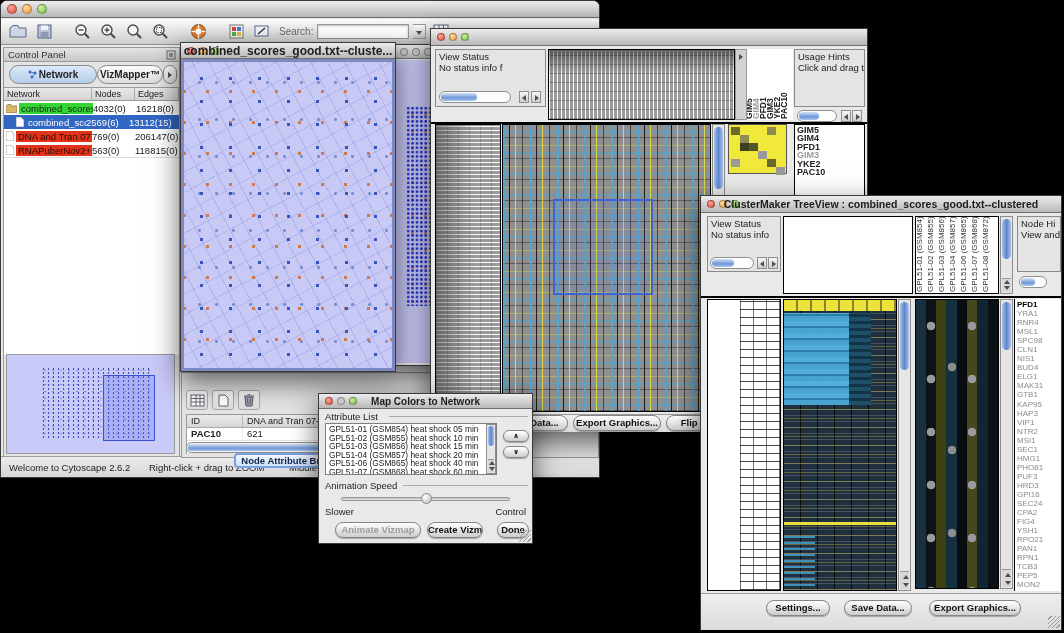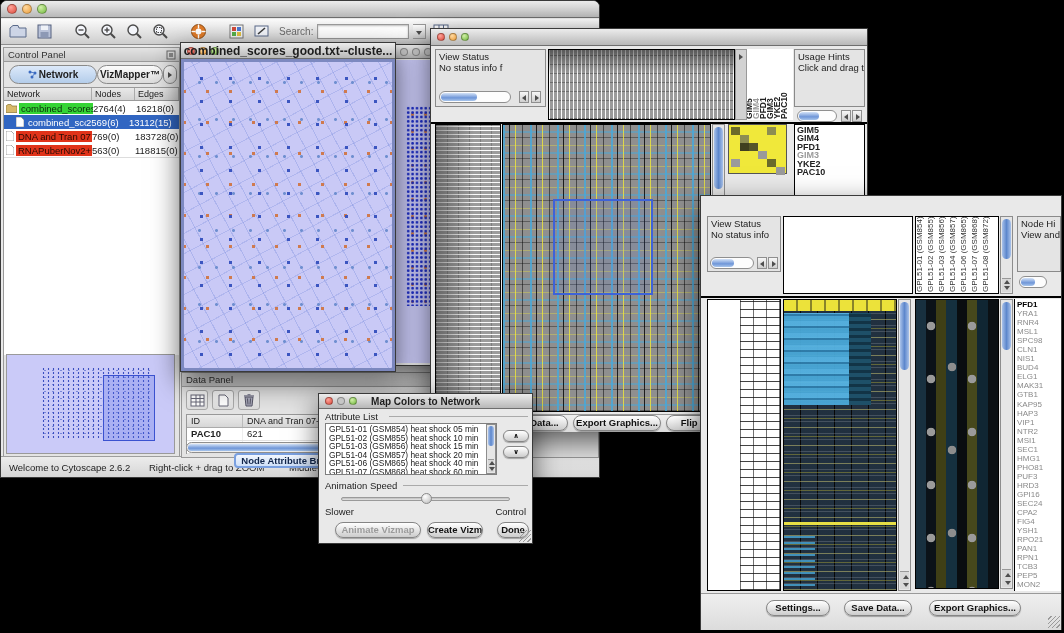--- a/index.html
+++ b/index.html
@@ -285,42 +285,42 @@
           <span style="width:43px">Nodes</span>
           <span style="flex:1">Edges</span>
         </div>
         <div class="netrow">
           <span class="nicon">
               <svg width="11" height="9">
                 <path d="M0 2 l2-1.5 h3 l1 1.5 h5 v6.5 h-11z" fill="#d8b96a" stroke="#8a7430" stroke-width=".7"></path>
               </svg>
             </span>
           <span class="nname hl-green" style="width:74px">combined_scores</span>
-          <span style="width:43px">2764(4)</span>
+          <span style="width:43px">4032(0)</span>
           <span style="flex:1">16218(0)</span>
         </div>
         <div class="netrow selrow">
           <span class="nicon" style="margin-left:12px">
               <svg width="8" height="10">
                 <path d="M0 0 h5 l3 3 v7 h-8z" fill="#fff" stroke="#888" stroke-width=".7"></path>
               </svg>
             </span>
           <span class="nname" style="width:60px">combined_sco</span>
           <span style="width:43px">2569(6)</span>
           <span style="flex:1">13112(15)</span>
         </div>
         <div class="netrow">
           <span class="nicon">
               <svg width="8" height="10">
                 <path d="M0 0 h5 l3 3 v7 h-8z" fill="#fff" stroke="#888" stroke-width=".7"></path>
               </svg>
             </span>
           <span class="nname hl-red" style="width:76px">DNA and Tran 07</span>
           <span style="width:43px">769(0)</span>
-          <span style="flex:1">183728(0)</span>
+          <span style="flex:1">206147(0)</span>
         </div>
         <div class="netrow">
           <span class="nicon">
               <svg width="8" height="10">
                 <path d="M0 0 h5 l3 3 v7 h-8z" fill="#fff" stroke="#888" stroke-width=".7"></path>
               </svg>
             </span>
           <span class="nname hl-red" style="width:76px">RNAPuberNov2+</span>
           <span style="width:43px">563(0)</span>
           <span style="flex:1">118815(0)</span>
@@ -334,23 +334,20 @@
       </div>
     </div>
 
     <div class="statusbar">
       <span class="lbl" style="left:8px;top:5px">Welcome to Cytoscape 2.6.2</span>
       <span class="lbl" style="left:148px;top:5px">Right-click + drag  to  ZOOM</span>
       <span class="lbl" style="left:288px;top:5px">Middle-</span>
     </div>
 
     <div class="abs" style="left:180px;top:371px;width:418px;height:86px;background:#e4e4e4;border:1px solid #999">
-      <div class="panelhdr">
-        <span>Data Panel</span>
-      </div>
       <span class="tbico" style="position:absolute;left:4px;top:17px;border:1px solid #aaa;background:linear-gradient(#fafafa,#ddd)">
           <span>
             <svg width="15" height="13">
               <rect x="1" y="1" width="13" height="11" fill="#fff" stroke="#667"></rect>
               <line x1="1" y1="4.5" x2="14" y2="4.5" stroke="#667"></line>
               <line x1="1" y1="8" x2="14" y2="8" stroke="#667"></line>
               <line x1="6" y1="1" x2="6" y2="12" stroke="#667"></line>
               <line x1="10" y1="1" x2="10" y2="12" stroke="#667"></line>
             </svg>
           </span>
@@ -534,20 +531,26 @@
     <span class="grouplabel" style="left:6px;top:112px">Slower</span>
     <span class="grouplabel" style="right:6px;top:112px">Control</span>
 
     <div class="abtn disabled" style="left:16px;top:128px;width:86px"><span>Animate Vizmap</span></div>
     <div class="abtn" style="left:108px;top:128px;width:56px"><span>Create Vizmap</span></div>
     <div class="abtn" style="left:178px;top:128px;width:32px"><span>Done</span></div>
     <div class="grip"></div>
   </div>
 
   <div class="win" style="left:700px;top:195px;width:362px;height:435px;z-index:6">
+    <div class="titlebar">
+      <i class="tl red sm"></i>
+      <i class="tl yel sm"></i>
+      <i class="tl grn sm"></i>
+      <span class="tbtitle">ClusterMaker TreeView : combined_scores_good.txt--clustered</span>
+    </div>
 
     <div class="tvbox" style="left:6px;top:20px;width:74px;height:56px">
       <div>View Status</div>
       <div>No status info</div>
       <div class="pill" style="left:2px;bottom:2px;width:44px">
           <div class="thumb"></div>
         </div>
       <span class="sqbtn" style="right:13px;bottom:2px">
           <i class="tri l"></i>
         </span>

